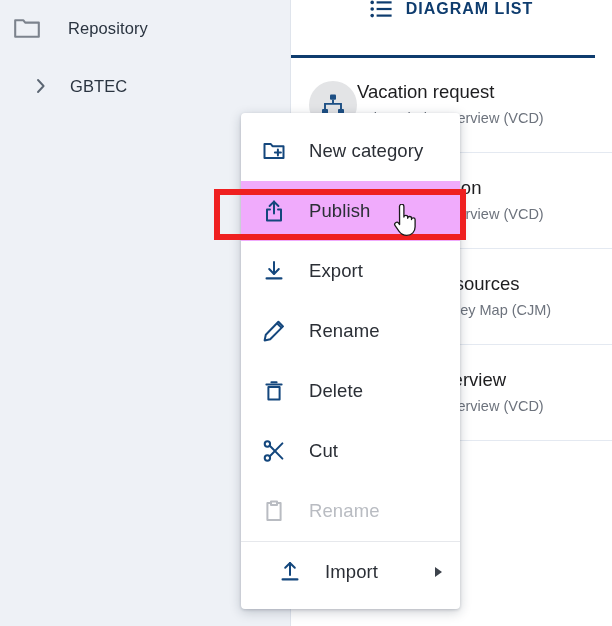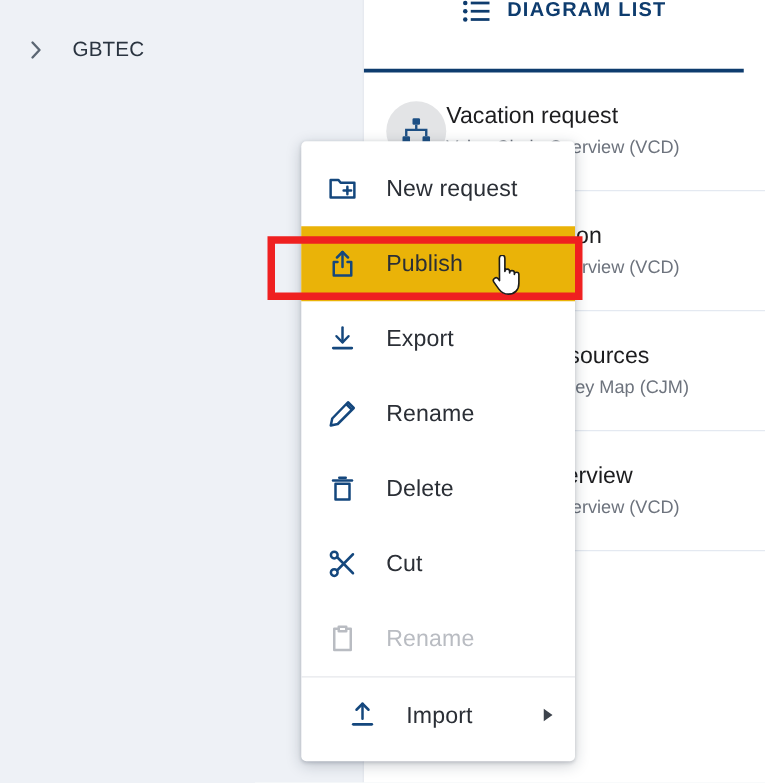--- a/index.html
+++ b/index.html
@@ -25,21 +25,21 @@
     background: #eef1f6;
   }
   .tree-row {
     display: flex;
     align-items: center;
     height: 36px;
     padding-left: 14px;
     box-sizing: border-box;
   }
   #tree-row-repository { margin-top: 10px; }
-  #tree-row-gbtec { margin-top: 22px; padding-left: 24px; }
+  #tree-row-gbtec { margin-top: 22px; padding-left: 36px; }
 
   .folder-icon { width: 26px; height: 22px; flex: none; }
   .tree-label {
     font-size: 16.5px;
     color: #2a3440;
     letter-spacing: .1px;
   }
   #tree-row-repository .tree-label { margin-left: 28px; }
   .chevron-right {
     width: 10px; height: 16px; flex: none;
@@ -135,21 +135,21 @@
   }
   .menu-item {
     position: relative;
     display: flex;
     align-items: center;
     height: 60px;
     padding-left: 20px;
     box-sizing: border-box;
     cursor: default;
   }
-  .menu-item.highlighted { background: #eab308; }
+  .menu-item.highlighted { background: #f0abfc; }
   .menu-item.disabled .menu-label { color: #b9bcc2; }
   .menu-item.separated { border-top: 1px solid #e6e8ec; padding-left: 36px; }
   .menu-icon {
     width: 26px; height: 26px;
     flex: none;
     display: flex;
     align-items: center;
     justify-content: center;
   }
   .menu-icon svg { width: 24px; height: 24px; }
@@ -188,20 +188,28 @@
     width: 28px;
     height: 34px;
     pointer-events: none;
   }
 </style>
 </head>
 <body>
 
 <div id="sidebar">
 
+  <div class="tree-row" id="tree-row-repository">
+    <span class="folder-icon">
+      <svg viewBox="0 0 26 22" xmlns="http://www.w3.org/2000/svg">
+        <path d="M1.2 3.2 h8.0 l2.0 2.4 h13.6 v14.2 h-23.6 z" fill="none" stroke="#7c838d" stroke-width="2.1" stroke-linejoin="round"></path>
+      </svg>
+    </span>
+    <span class="tree-label">Repository</span>
+  </div>
 
   <div class="tree-row" id="tree-row-gbtec">
     <span class="chevron-right">
       <svg viewBox="0 0 10 16" xmlns="http://www.w3.org/2000/svg">
         <path d="M2 2 L7.6 8 L2 14" fill="none" stroke="#5b6673" stroke-width="1.9" stroke-linecap="round" stroke-linejoin="round"></path>
       </svg>
     </span>
     <span class="tree-label">GBTEC</span>
   </div>
 
@@ -293,21 +301,21 @@
 
 <div id="context-menu">
 
   <div class="menu-item">
     <span class="menu-icon">
       <svg viewBox="0 0 24 24" xmlns="http://www.w3.org/2000/svg">
         <path d="M2.5 5 h6.3 l1.7 2.2 h11 v11.8 h-19 z" fill="none" stroke="#14477d" stroke-width="2" stroke-linejoin="round"></path>
         <path d="M15.9 10.4 v6 M12.9 13.4 h6" stroke="#14477d" stroke-width="2" stroke-linecap="round"></path>
       </svg>
     </span>
-    <span class="menu-label">New request</span>
+    <span class="menu-label">New category</span>
   </div>
 
   <div class="menu-item highlighted">
     <span class="menu-icon">
       <svg viewBox="0 0 24 24" xmlns="http://www.w3.org/2000/svg">
         <path d="M12 2.6 L12 14.6" stroke="#14477d" stroke-width="2" stroke-linecap="round"></path>
         <path d="M7.6 7 L12 2.6 L16.4 7" fill="none" stroke="#14477d" stroke-width="2" stroke-linecap="round" stroke-linejoin="round"></path>
         <path d="M5 10.6 h3 M16 10.6 h3 M5 10.6 v10.8 h14 v-10.8" fill="none" stroke="#14477d" stroke-width="2" stroke-linecap="round" stroke-linejoin="round"></path>
       </svg>
     </span>

